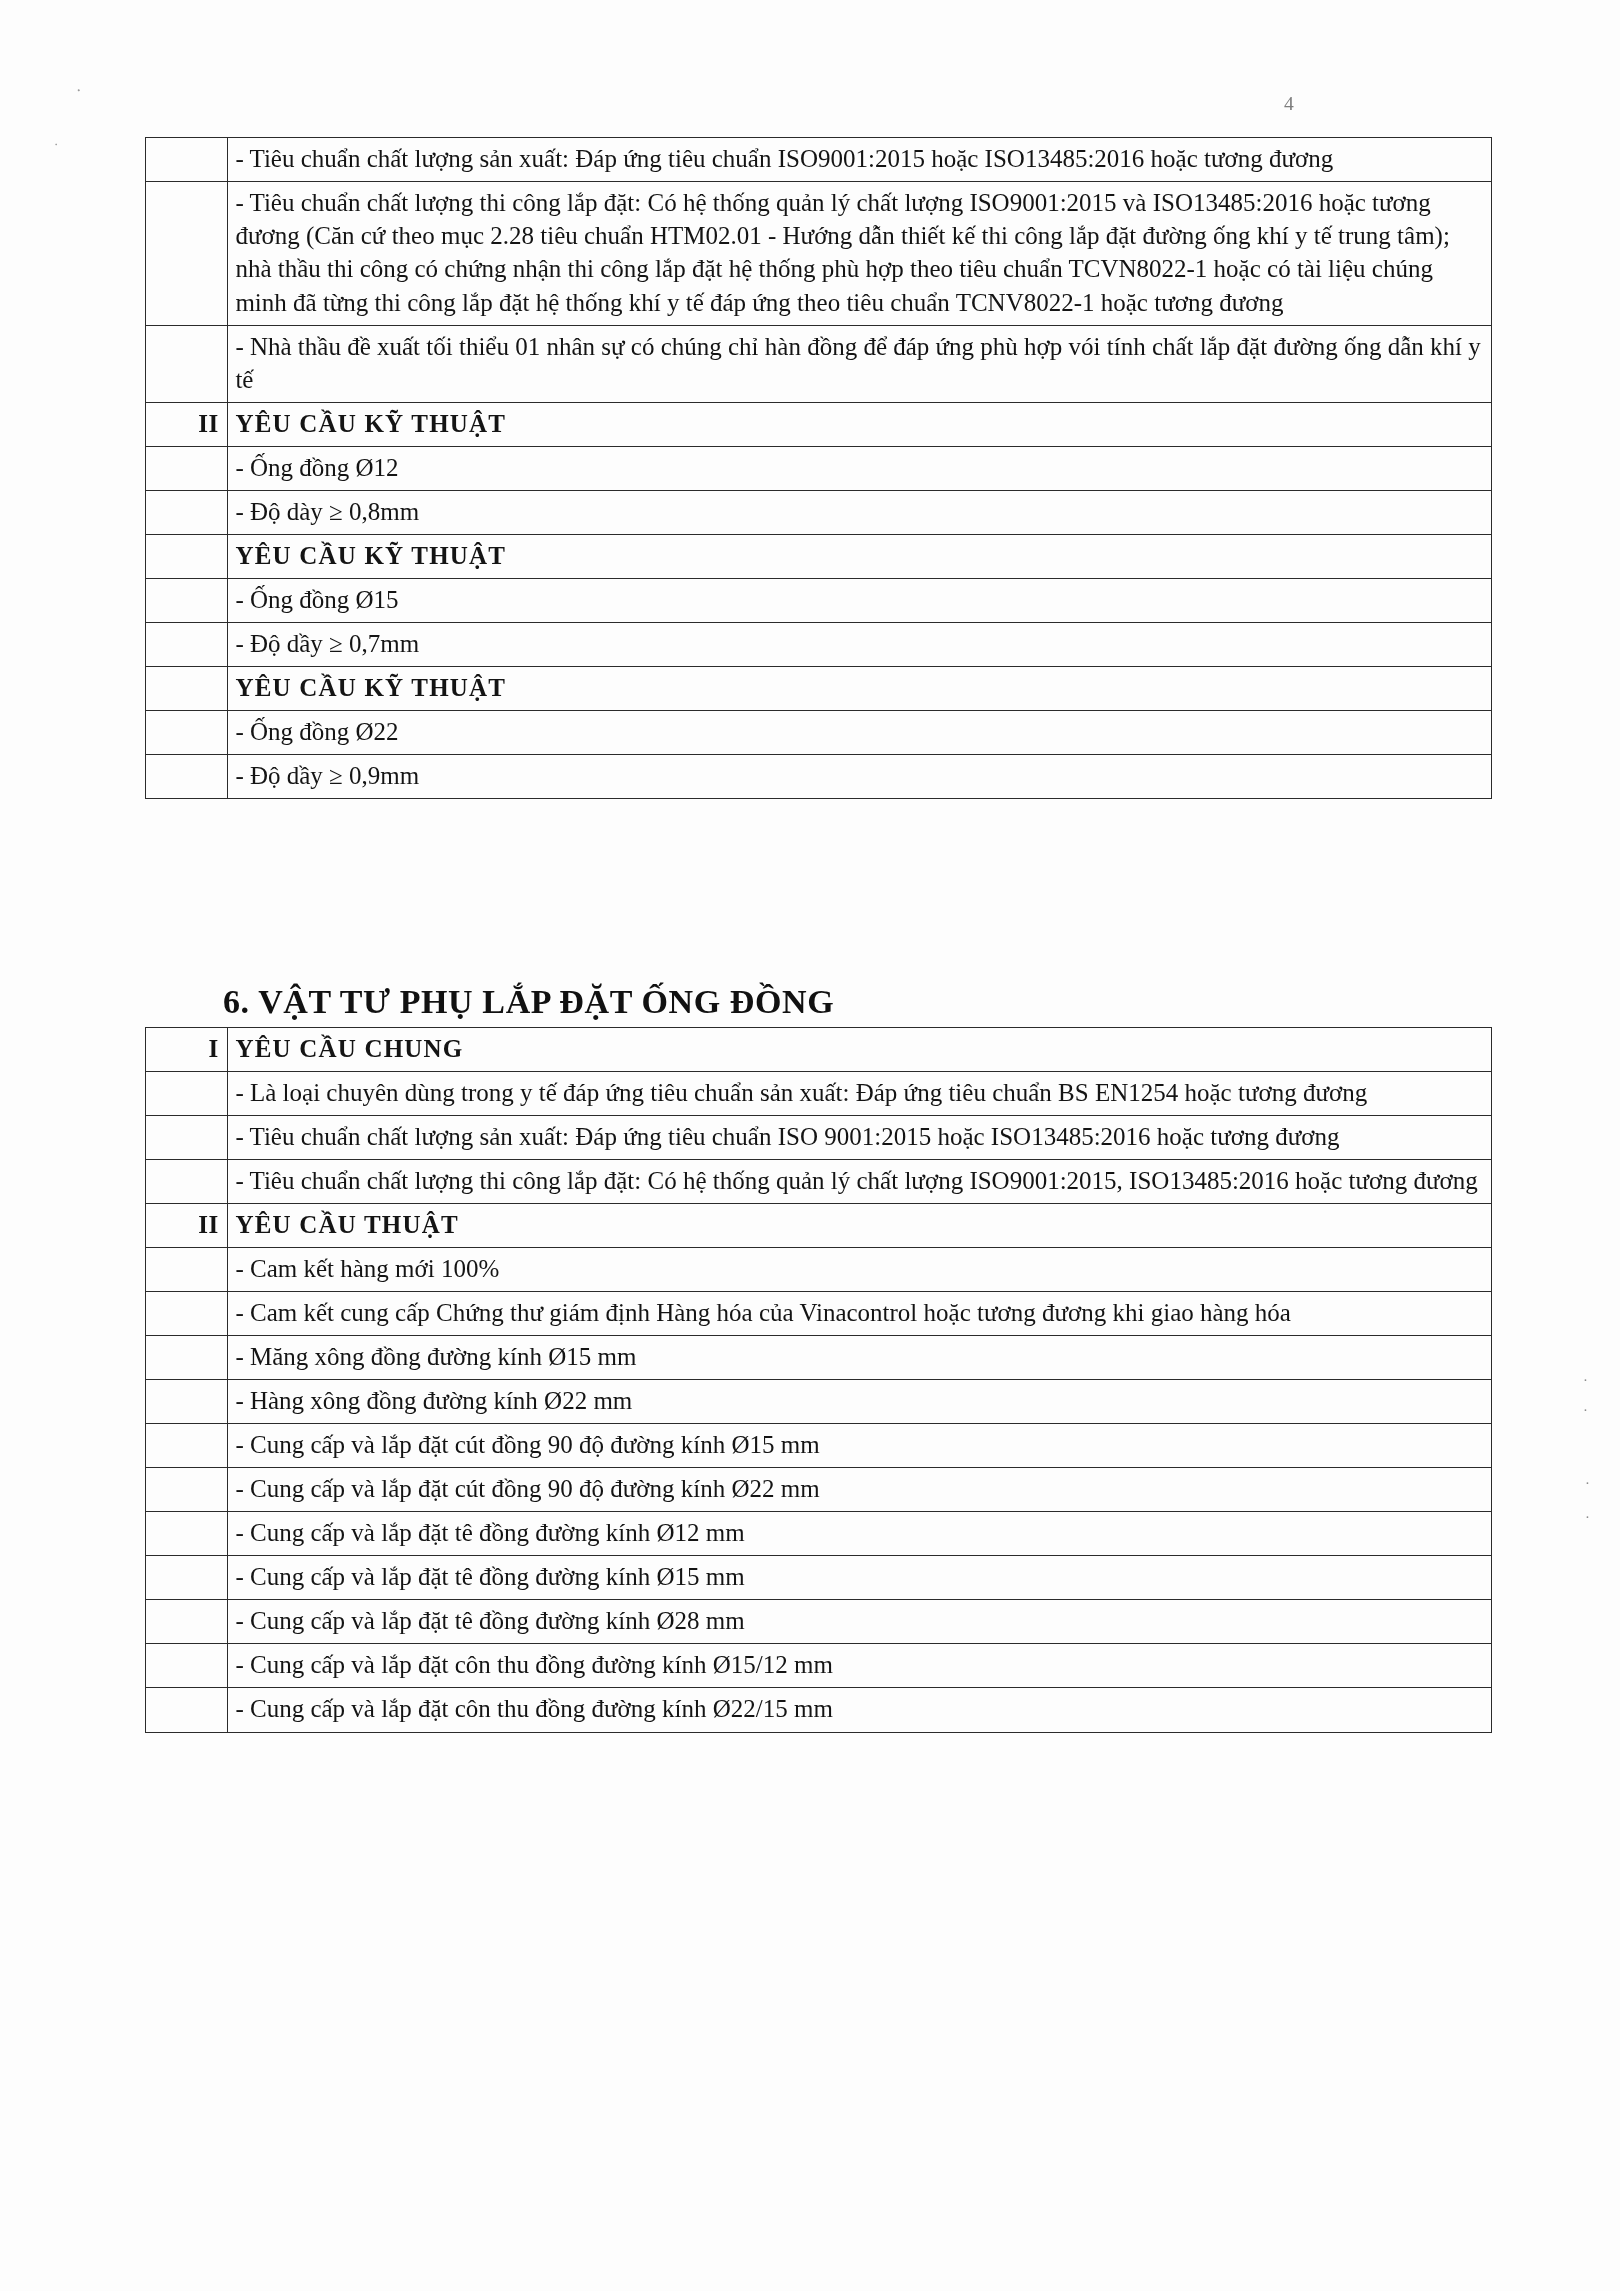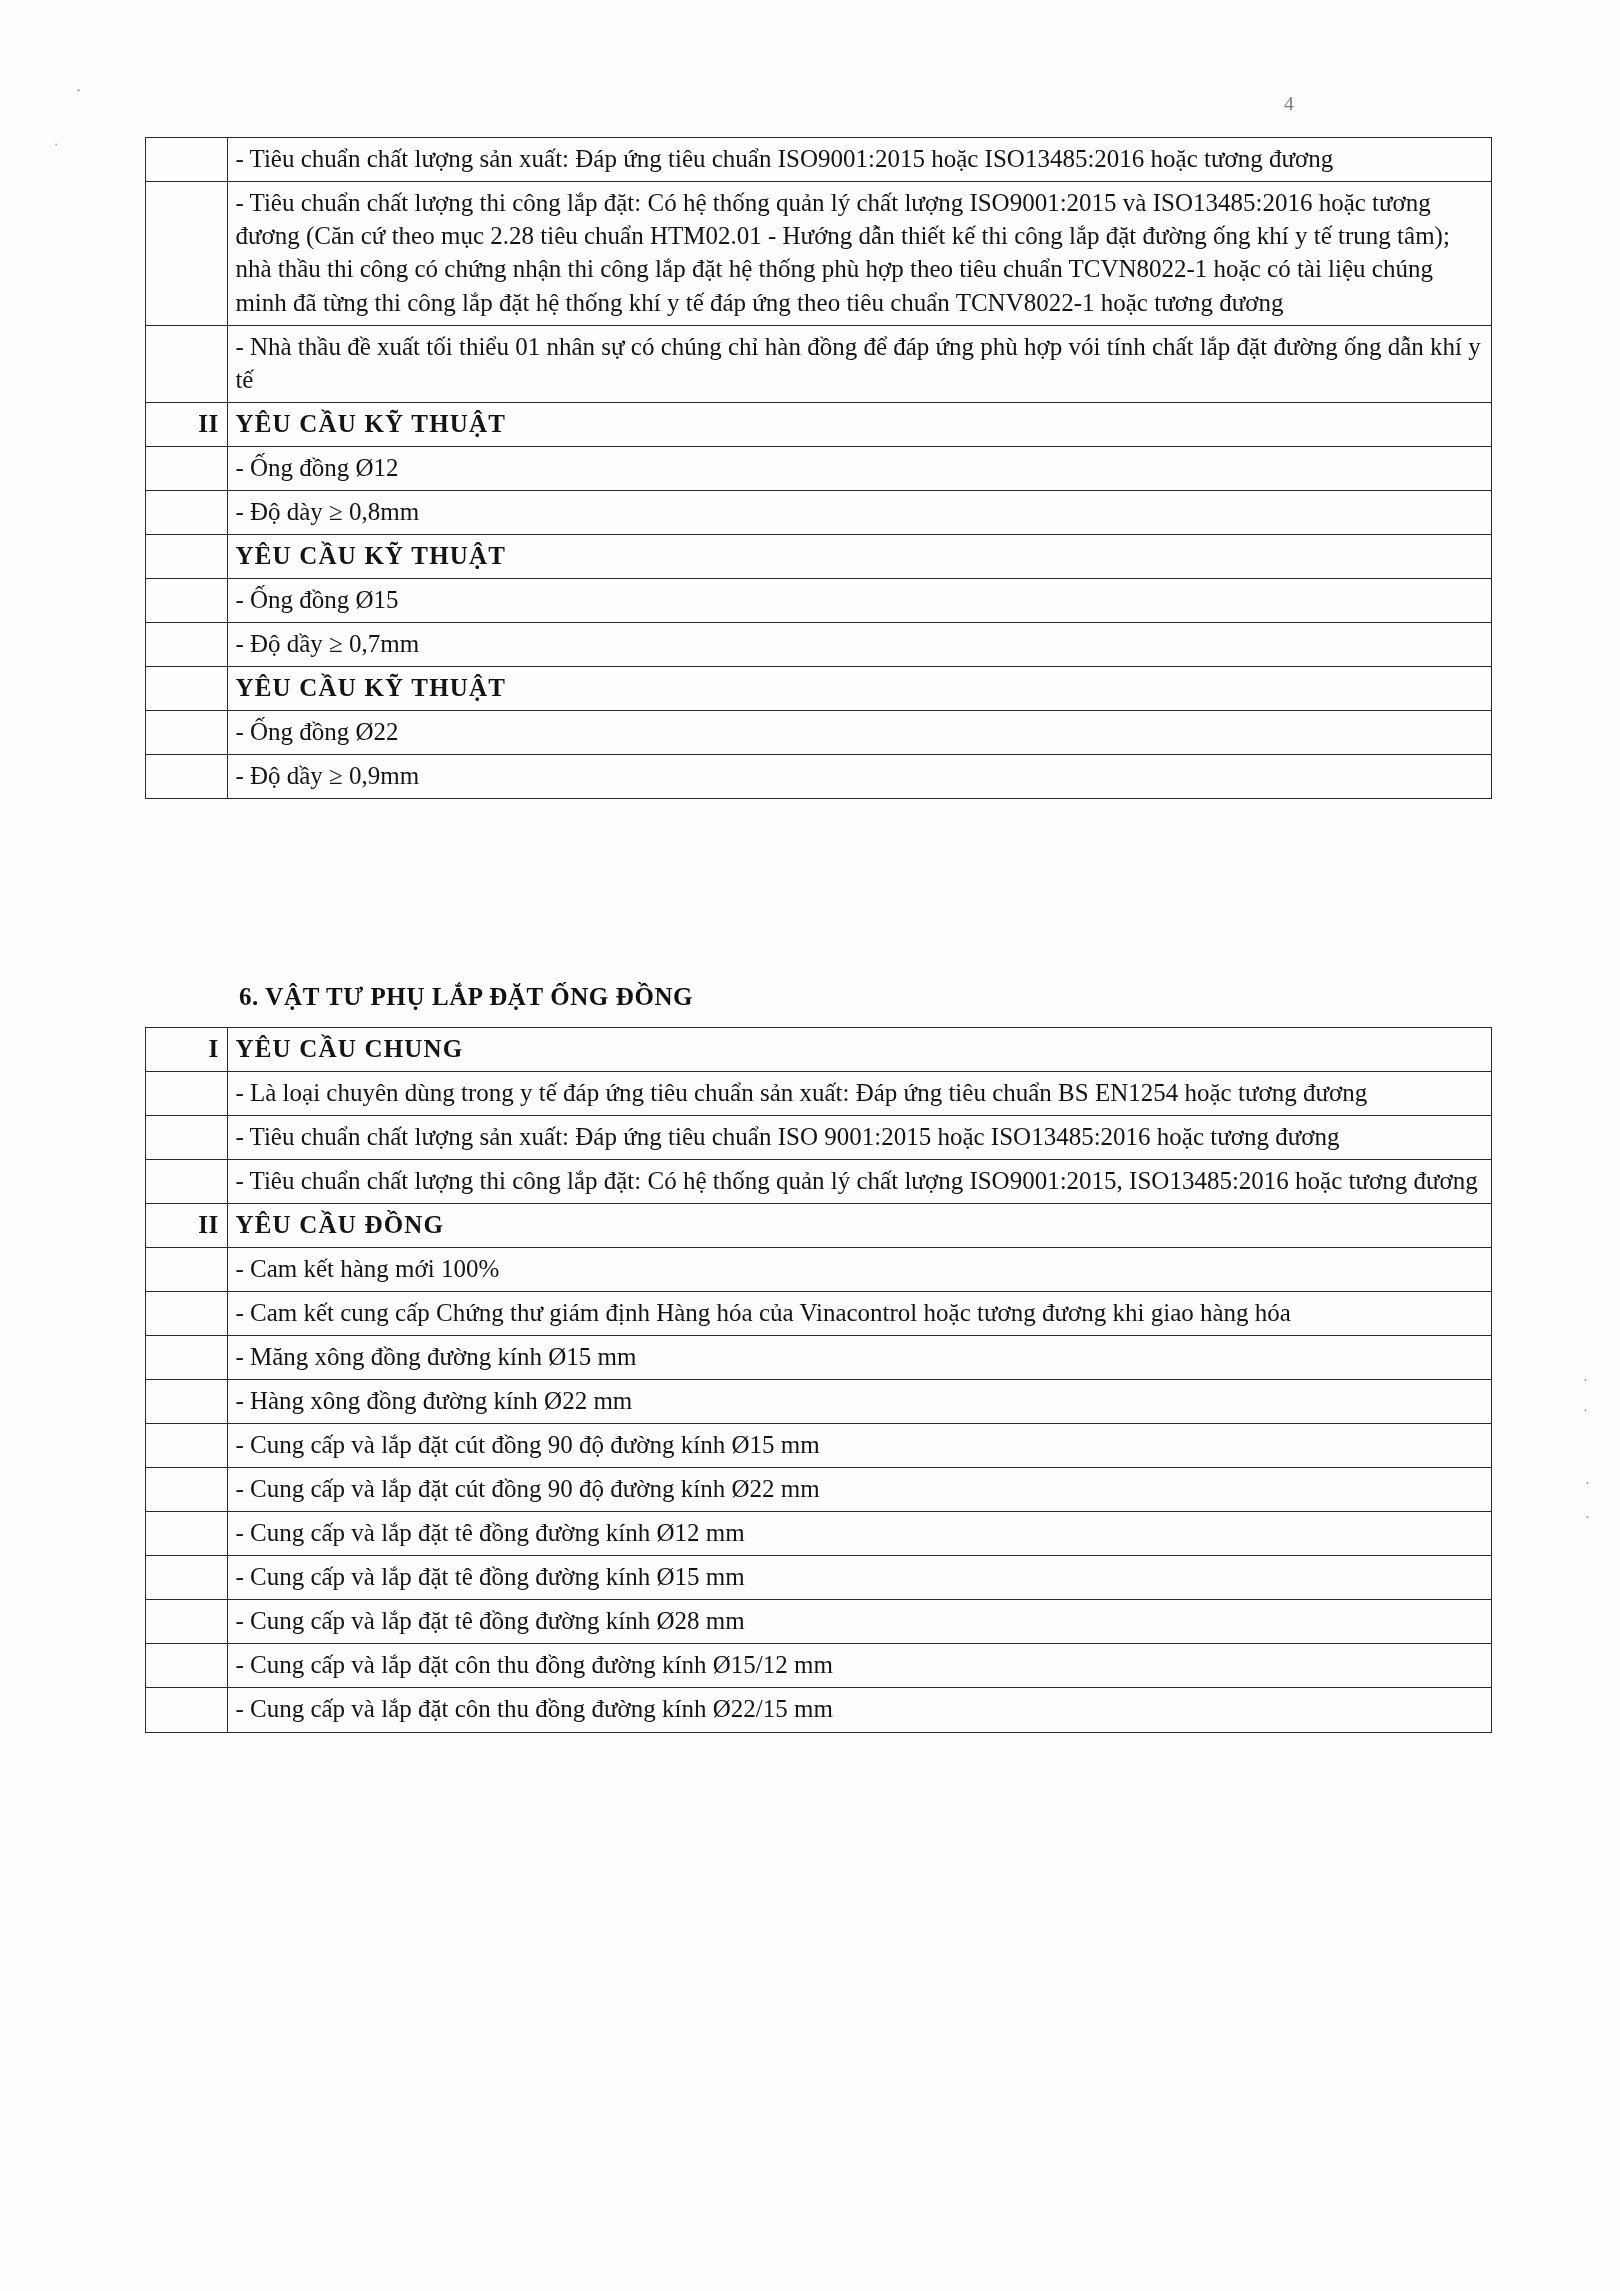--- a/index.html
+++ b/index.html
@@ -66,23 +66,23 @@
     letter-spacing: 1.2px;
     margin-left: 40px;
   }
   .tbl1 {
     position: absolute;
     left: 145px;
     top: 137px;
   }
   .section-title {
     position: absolute;
-    left: 239px;
+    left: 223px;
     top: 983px;
-    font-size: 25px;
+    font-size: 34px;
     font-weight: bold;
     letter-spacing: 0.6px;
     color: #111;
   }
   .tbl2 {
     position: absolute;
     left: 145px;
     top: 1027px;
   }
 </style>
@@ -167,21 +167,21 @@
       <tr>
         <td class="col-num"></td>
         <td class="col-body">- Tiêu chuẩn chất lượng sản xuất: Đáp ứng tiêu chuẩn ISO 9001:2015 hoặc ISO13485:2016 hoặc tương đương</td>
       </tr>
       <tr>
         <td class="col-num"></td>
         <td class="col-body">- Tiêu chuẩn chất lượng thi công lắp đặt: Có hệ thống quản lý chất lượng ISO9001:2015, ISO13485:2016 hoặc tương đương</td>
       </tr>
       <tr>
         <td class="col-num">II</td>
-        <td class="col-body bold-head">YÊU CẦU ĐỒNG</td>
+        <td class="col-body bold-head">YÊU CẦU THUẬT</td>
       </tr>
       <tr>
         <td class="col-num"></td>
         <td class="col-body">- Cam kết hàng mới 100%</td>
       </tr>
       <tr>
         <td class="col-num"></td>
         <td class="col-body">- Cam kết cung cấp Chứng thư giám định Hàng hóa của Vinacontrol hoặc tương đương khi giao hàng hóa</td>
       </tr>
       <tr>

